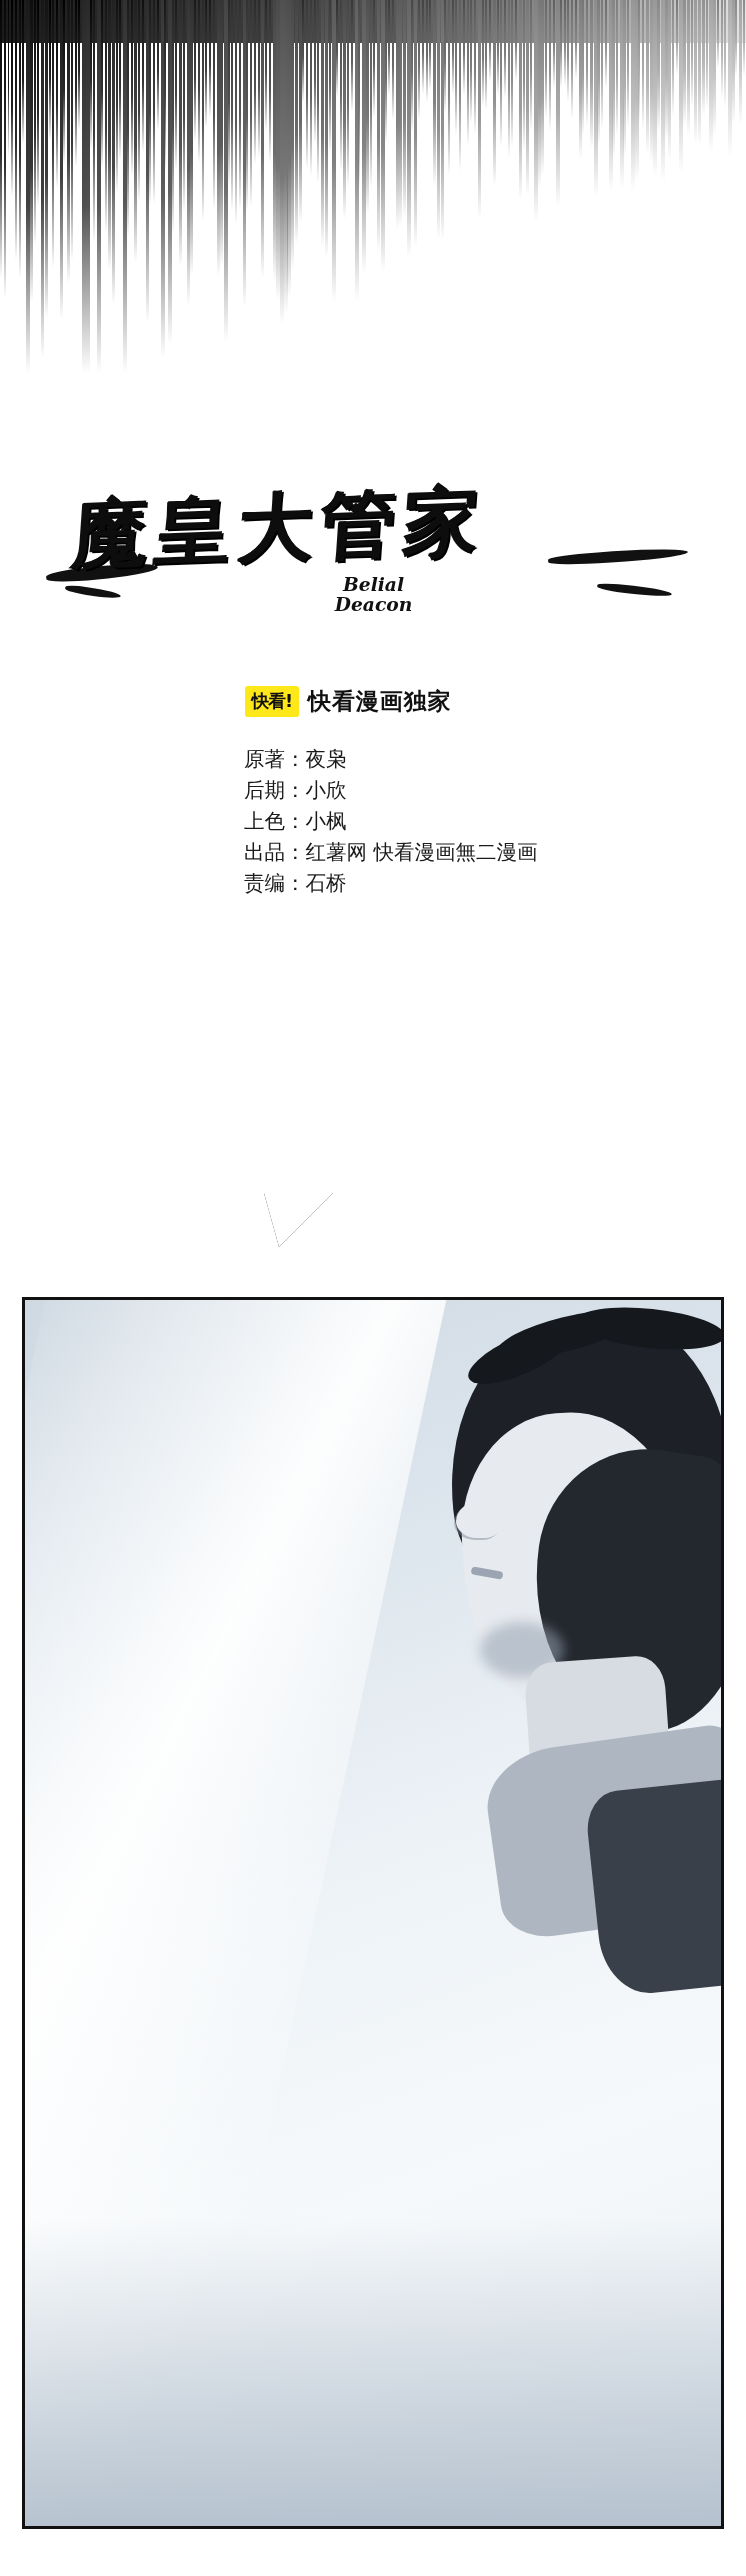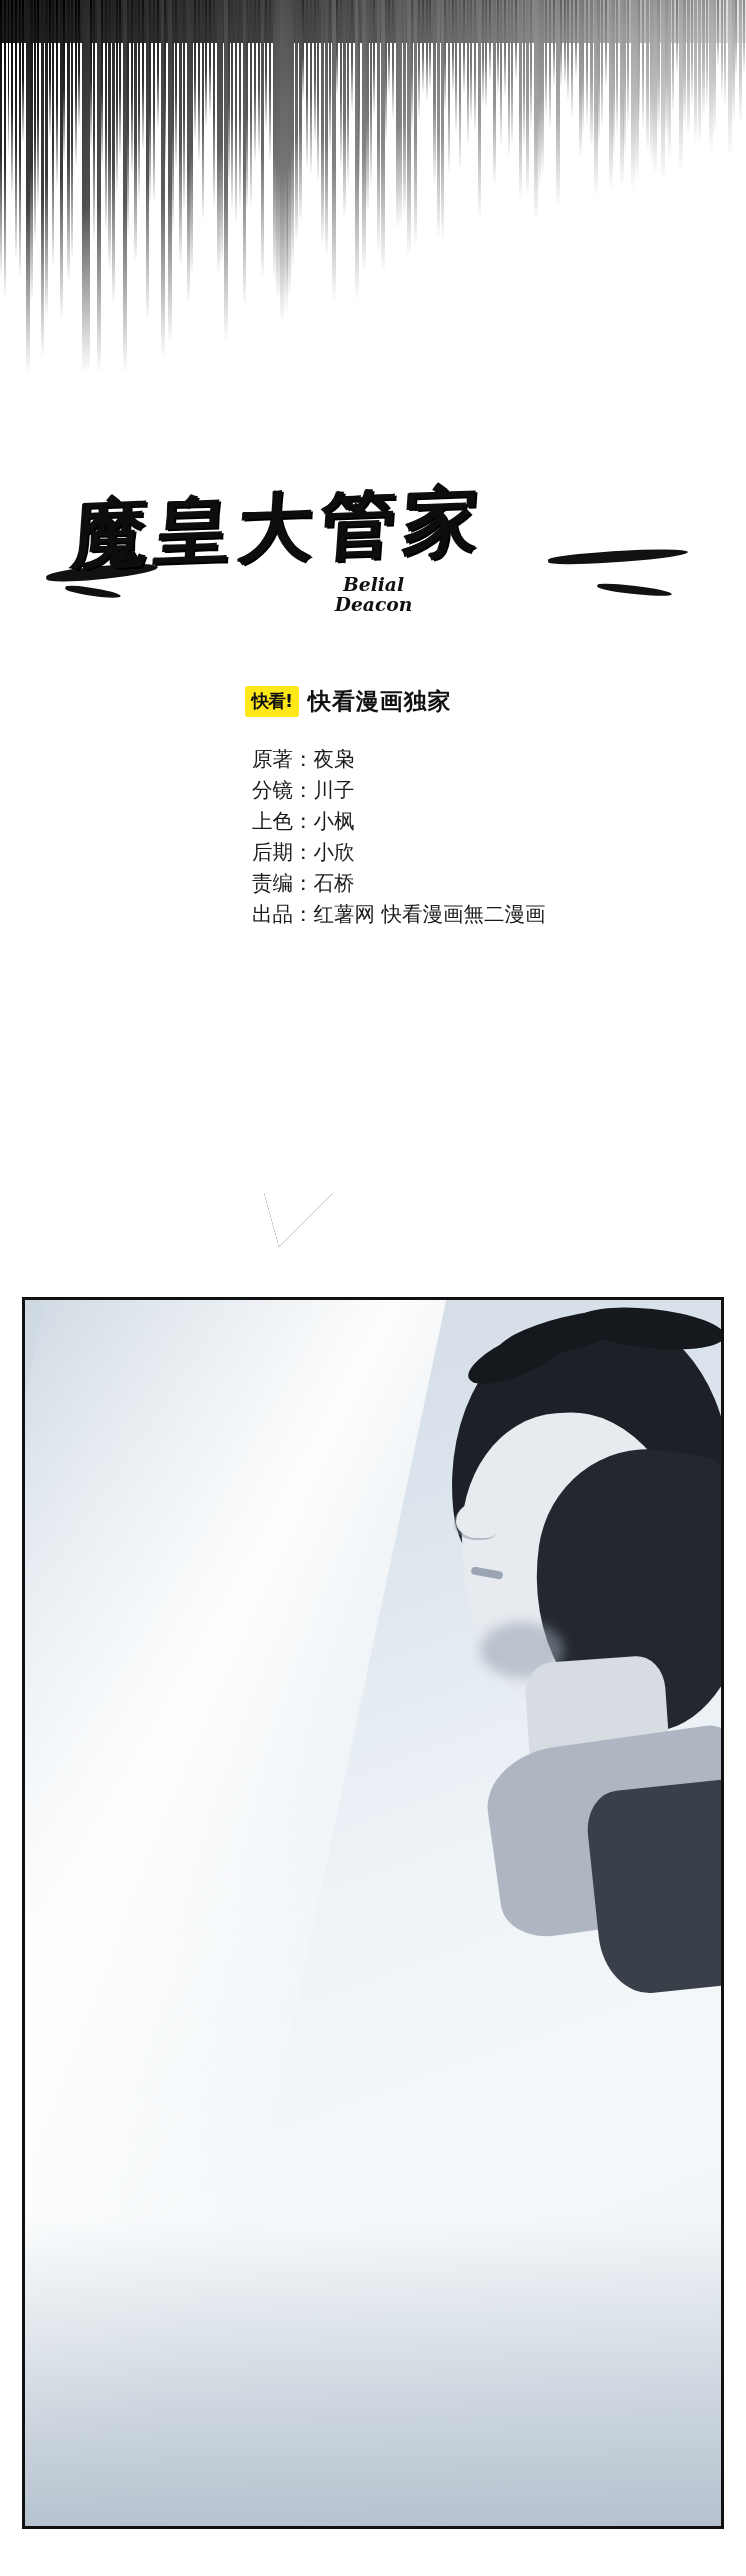--- a/index.html
+++ b/index.html
@@ -114,21 +114,21 @@
   }
   .badge-text {
     font-size: 23px;
     font-weight: bold;
     color: #111;
     font-family: "DejaVu Sans", sans-serif;
     letter-spacing: 0.9px;
   }
   .credit-list {
     position: absolute;
-    left: 252px;
+    left: 244px;
     top: 58px;
     font-size: 20.5px;
     line-height: 31px;
     color: #1a1a1a;
     font-family: "DejaVu Sans", sans-serif;
   }
   .credit-line { white-space: nowrap; }
 
   
   .balloon-wrap {
@@ -530,25 +530,24 @@
   </div>
 </div>
 
 <div class="credits">
   <div class="badge-row">
     <span class="badge">快看!</span>
     <span class="badge-text">快看漫画独家</span>
   </div>
   <div class="credit-list" id="credit-list">
       <div class="credit-line">原著：夜枭</div>
-      <div class="credit-line">分镜：川子</div>
+      <div class="credit-line">后期：小欣</div>
       <div class="credit-line">上色：小枫</div>
-      <div class="credit-line">后期：小欣</div>
+      <div class="credit-line">出品：红薯网 快看漫画無二漫画</div>
       <div class="credit-line">责编：石桥</div>
-      <div class="credit-line">出品：红薯网 快看漫画無二漫画</div>
     </div>
 </div>
 
 <div class="balloon-wrap">
   <div class="balloon-tail-outline"></div>
   <div class="balloon-tail"></div>
 </div>
 
 <div class="panel">
   <div class="lightbeam"></div>

